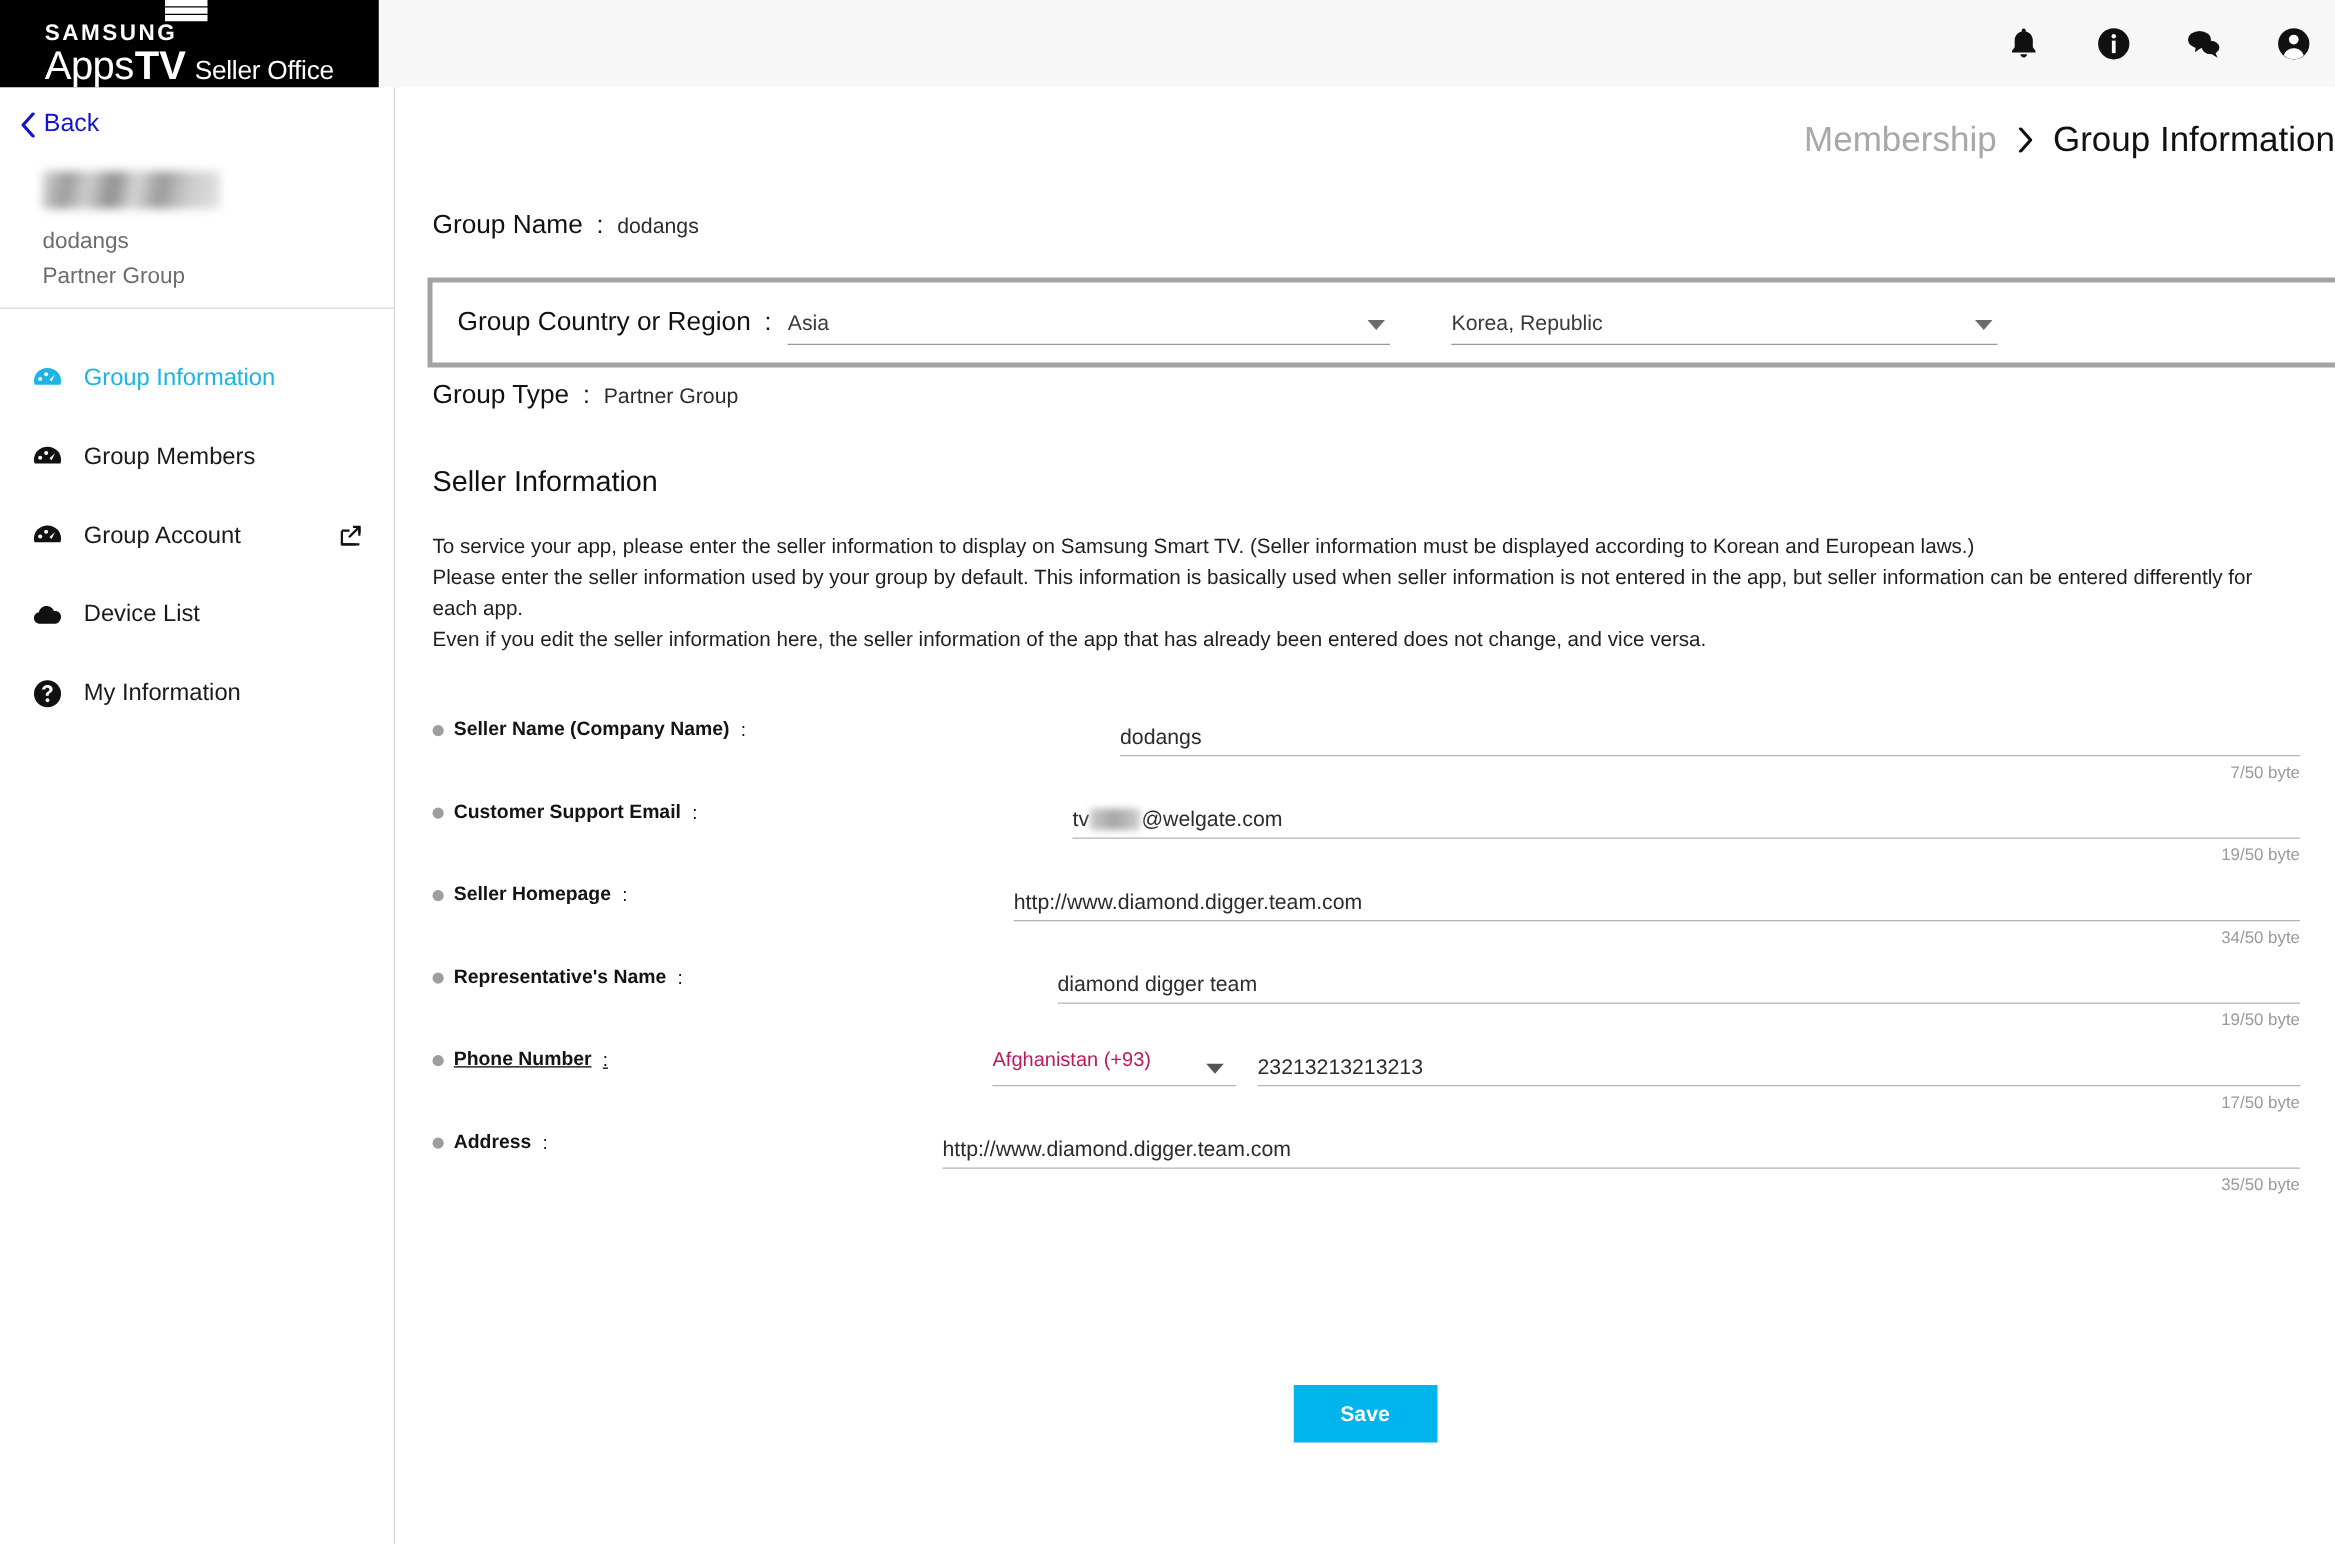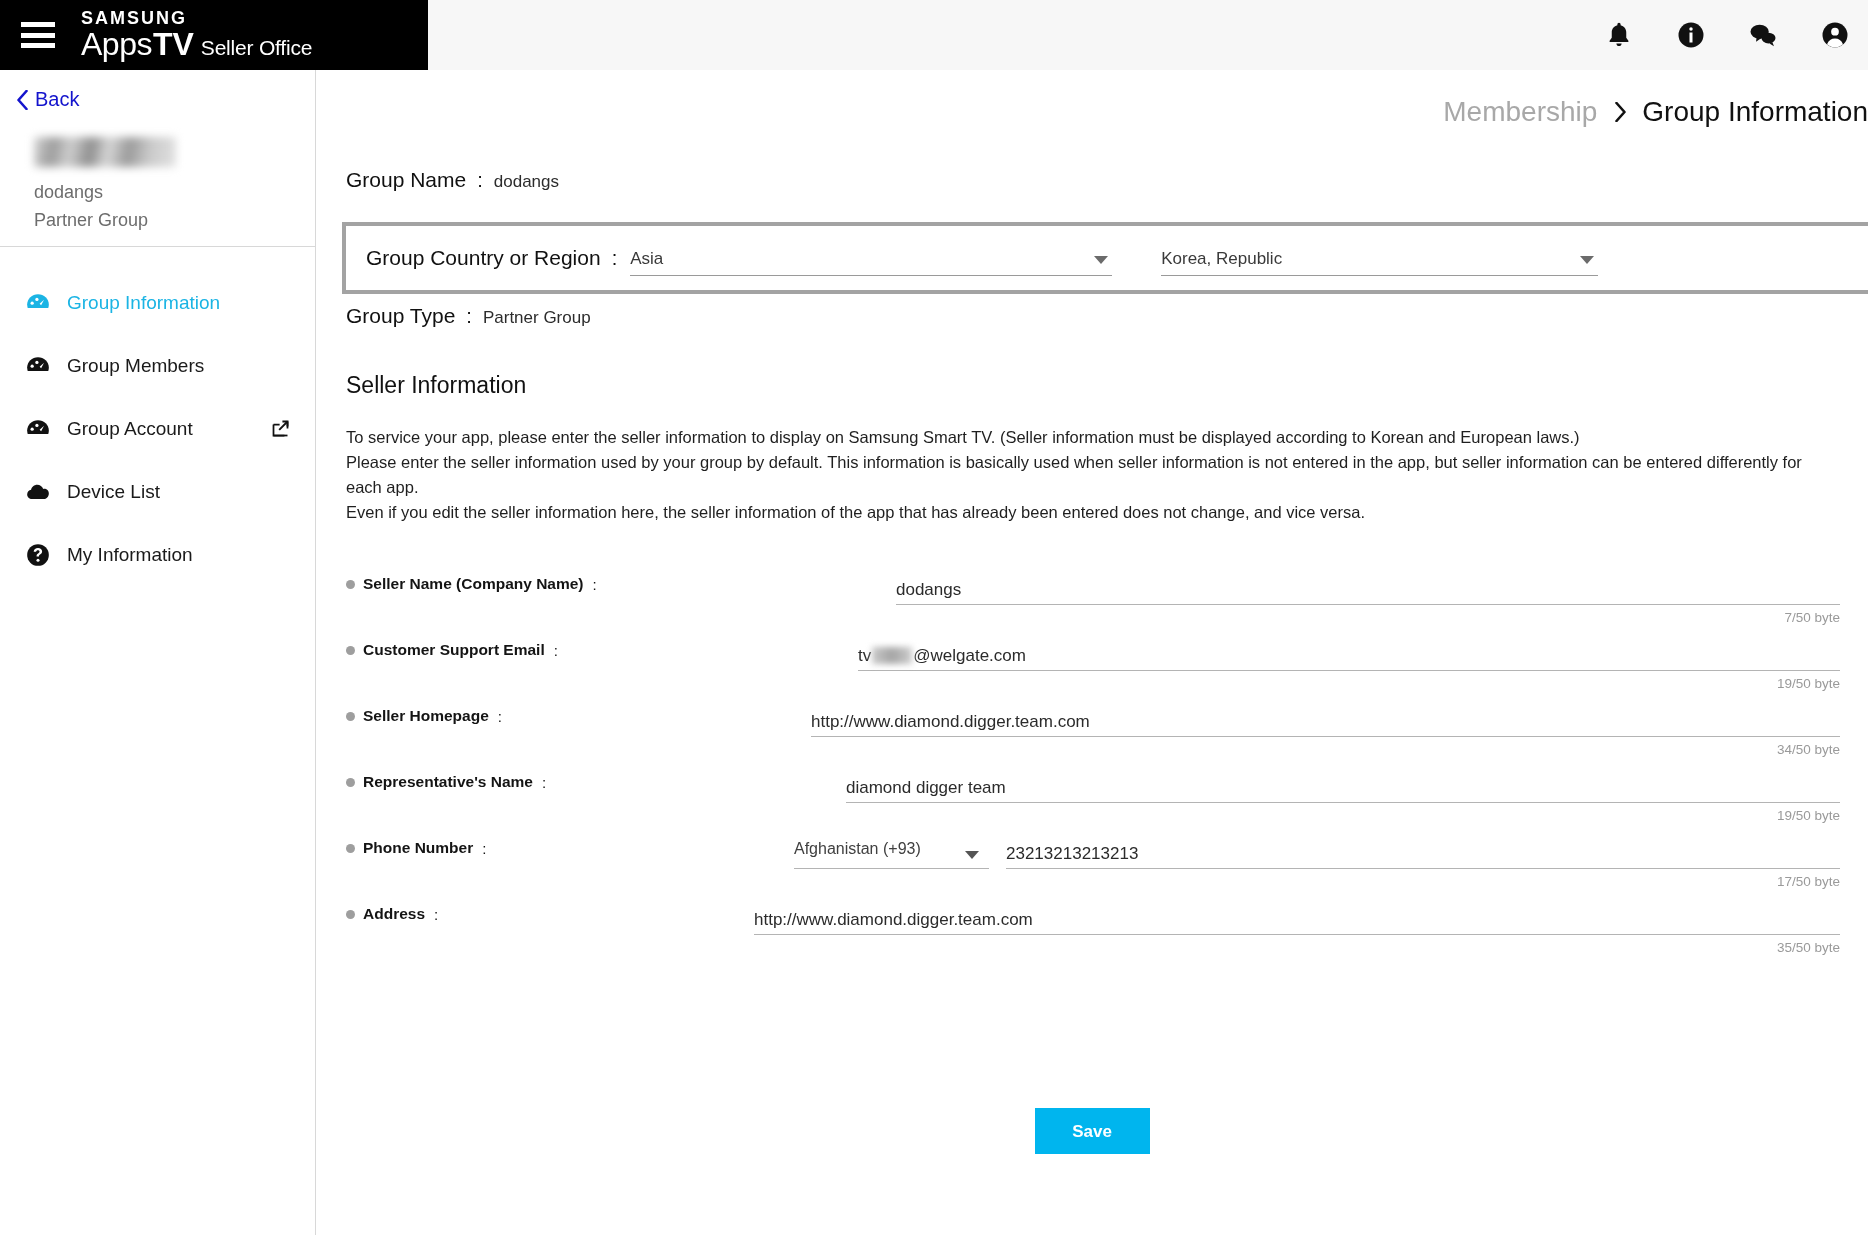--- a/index.html
+++ b/index.html
@@ -12,23 +12,23 @@
   }
 
   
   .topbar {
     position: absolute; top: 0; left: 0;
     width: 1868px; height: 70px;
     background: #f7f7f7;
   }
   .brand {
     position: absolute; top: 0; left: 0;
-    width: 428px; height: 70px;
+    width: 303px; height: 70px;
     background: #000000;
-    display: flex; align-items: center;
+    display: flex; align-items: center; flex-direction: column;
   }
   .hamburger {
     width: 34px; height: 26px;
     margin-left: 21px; margin-right: 26px;
     display: flex; flex-direction: column; justify-content: space-between;
     cursor: pointer;
   }
   .hamburger span { display: block; height: 5px; width: 100%; background: #ffffff; }
   .brand-text { color: #ffffff; line-height: 1; padding-bottom: 2px; }
   .brand-samsung {
@@ -166,21 +166,21 @@
     display: inline-block; width: 40px; height: 17px;
     background: linear-gradient(90deg,#c9c9c9,#a5a5a5,#cdcdcd);
     filter: blur(3px); vertical-align: -3px; margin: 0 1px;
   }
   .phone-sel {
     position: absolute; bottom: 22px; left: 478px;
     width: 195px; height: 28px;
     border-bottom: 1px solid #b4b4b4;
     cursor: pointer;
   }
-  .phone-sel .sel-text { font-size: 16px; color: #404040; position: absolute; left: 0; bottom: 4px; }
+  .phone-sel .sel-text { font-size: 16px; color: #be185d; position: absolute; left: 0; bottom: 4px; }
   .phone-sel .caret { bottom: 9px; right: 10px; border-top-color: #555; }
 
   .savewrap { position: absolute; top: 1038px; left: 0; width: 1552px; text-align: center; }
   .savebtn {
     display: inline-block;
     width: 115px; height: 46px; line-height: 46px;
     background: #00b5ee; color: #ffffff;
     font-size: 17px; font-weight: bold;
     border: none; cursor: pointer;
   }
@@ -389,21 +389,21 @@
         <span class="flabel">Representative's Name</span>
         <span class="fcolon">:</span>
       </div>
       <div class="finput" style="left:530px; right:28px;">
         <span class="fval">diamond digger team</span>
       </div>
       <span class="bytes">19/50 byte</span>
     </div>
 
     <div class="frow">
-      <div class="flabelbox" style="top:14px;">
+      <div class="flabelbox" style="top:14px;text-decoration:underline;">
         <span class="bullet"></span>
         <span class="flabel">Phone Number</span>
         <span class="fcolon">:</span>
       </div>
       <div class="phone-sel">
         <span class="sel-text">Afghanistan (+93)</span>
         <span class="caret"></span>
       </div>
       <div class="finput" style="left:690px; right:28px;">
         <span class="fval">23213213213213</span>

